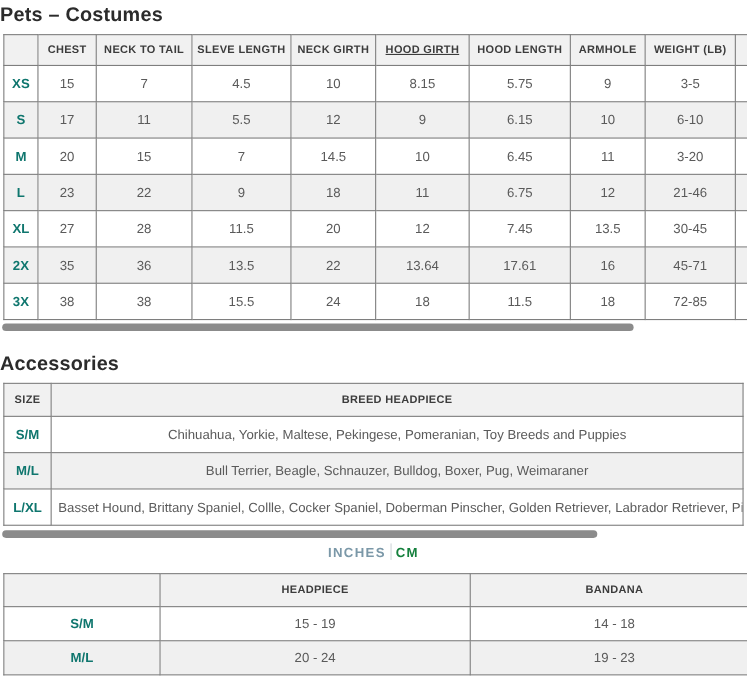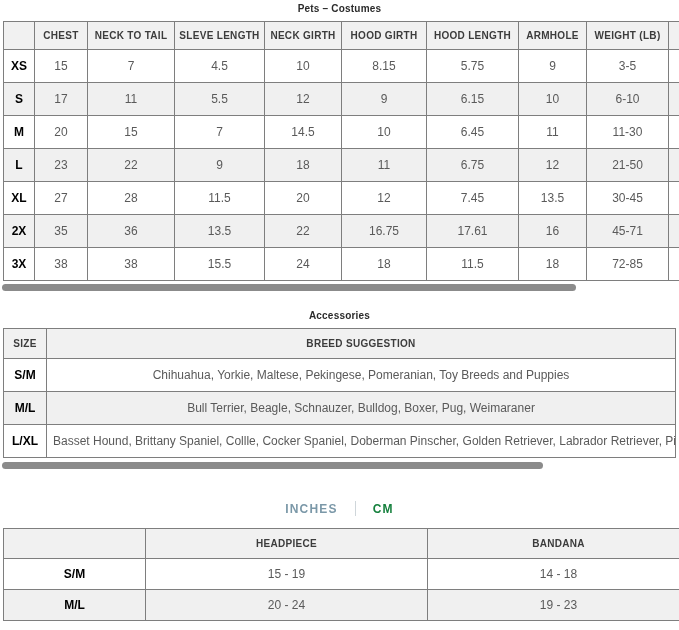--- a/index.html
+++ b/index.html
@@ -5,22 +5,21 @@
   html, body {
     margin: 0;
     padding: 0;
     width: 679px;
     height: 630px;
     background: #ffffff;
     overflow: hidden;
     font-family: "Liberation Sans", "DejaVu Sans", sans-serif;
   }
   .section-title {
-    text-align: center;
-    font-size: 10px;
+    font-size: 18px;
     font-weight: bold;
     color: #2b2b2b;
     letter-spacing: 0.2px;
   }
   .title-costumes { padding-top: 3px; }
   .title-accessories { margin-top: 19px; }
 
   table {
     border-collapse: collapse;
     table-layout: fixed;
@@ -34,34 +33,34 @@
     overflow: hidden;
   }
   th {
     font-size: 10px;
     font-weight: bold;
     color: #3c3c3c;
     letter-spacing: 0.3px;
   }
   .size-cell {
     font-weight: bold;
-    color: #000000;
+    color: #0f766e;
   }
 
   
   .costumes-table { margin: 7px 0 0 3px; width: 677px; }
   .costumes-table thead tr { height: 28px; background: #f1f1f1; }
   .costumes-table tbody tr { height: 33px; }
   .costumes-table tbody tr:nth-child(even) { background: #f0f0f0; }
   .col-size   { width: 26px; }
   .col-chest  { width: 48px; }
   .col-ntt    { width: 82px; }
   .col-sleve  { width: 85px; }
   .col-ngirth { width: 72px; }
-  .col-hgirth { width: 80px; }
+  .col-hgirth { width: 80px; text-decoration: underline; }
   .col-hlen   { width: 87px; }
   .col-arm    { width: 63px; }
   .col-weight { width: 77px; margin-left: 16px; }
   .col-breed  { width: 57px; }
   .breed-clip {
     text-align: right;
     white-space: nowrap;
     border-right: none;
     padding-right: 2px;
     padding-left: 0;
@@ -83,25 +82,25 @@
   .accessories-table tbody tr:nth-child(2) { background: #f0f0f0; }
   .acc-col-size { width: 38px; }
   .breeds-overflow {
     white-space: nowrap;
     text-align: left;
     padding-left: 6px;
   }
 
   
   .units-row {
-    margin-top: 32px;
+    margin-top: 5px;
     display: flex;
     justify-content: center;
     align-items: center;
-    gap: 17px;
+    gap: 4px;
     text-align: center;
   }
   .unit-label {
     font-size: 12px;
     letter-spacing: 1.2px;
     font-weight: bold;
     cursor: pointer;
   }
   .unit-active { color: #7b98a8; }
   .unit-inactive { color: #15803d; }
@@ -167,54 +166,54 @@
     </tr>
     <tr>
       <td class="size-cell">M</td>
       <td>20</td>
       <td>15</td>
       <td>7</td>
       <td>14.5</td>
       <td>10</td>
       <td>6.45</td>
       <td>11</td>
-      <td>11-30</td>
+      <td>3-20</td>
       <td class="breed-clip">Po</td>
     </tr>
     <tr>
       <td class="size-cell">L</td>
       <td>23</td>
       <td>22</td>
       <td>9</td>
       <td>18</td>
       <td>11</td>
       <td>6.75</td>
       <td>12</td>
-      <td>21-50</td>
+      <td>21-46</td>
       <td class="breed-clip">Schn</td>
     </tr>
     <tr>
       <td class="size-cell">XL</td>
       <td>27</td>
       <td>28</td>
       <td>11.5</td>
       <td>20</td>
       <td>12</td>
       <td>7.45</td>
       <td>13.5</td>
       <td>30-45</td>
       <td class="breed-clip">Shi</td>
     </tr>
     <tr>
       <td class="size-cell">2X</td>
       <td>35</td>
       <td>36</td>
       <td>13.5</td>
       <td>22</td>
-      <td>16.75</td>
+      <td>13.64</td>
       <td>17.61</td>
       <td>16</td>
       <td>45-71</td>
       <td class="breed-clip">Border</td>
     </tr>
     <tr>
       <td class="size-cell">3X</td>
       <td>38</td>
       <td>38</td>
       <td>15.5</td>
@@ -229,21 +228,21 @@
 </table>
 
 <div class="hscroll hscroll-1"></div>
 
 <div class="section-title title-accessories">Accessories</div>
 
 <table class="accessories-table">
   <thead>
     <tr>
       <th class="acc-col-size">SIZE</th>
-      <th>BREED SUGGESTION</th>
+      <th>BREED HEADPIECE</th>
     </tr>
   </thead>
   <tbody>
     <tr>
       <td class="size-cell">S/M</td>
       <td>Chihuahua, Yorkie, Maltese, Pekingese, Pomeranian, Toy Breeds and Puppies</td>
     </tr>
     <tr>
       <td class="size-cell">M/L</td>
       <td>Bull Terrier, Beagle, Schnauzer, Bulldog, Boxer, Pug, Weimaraner</td>

